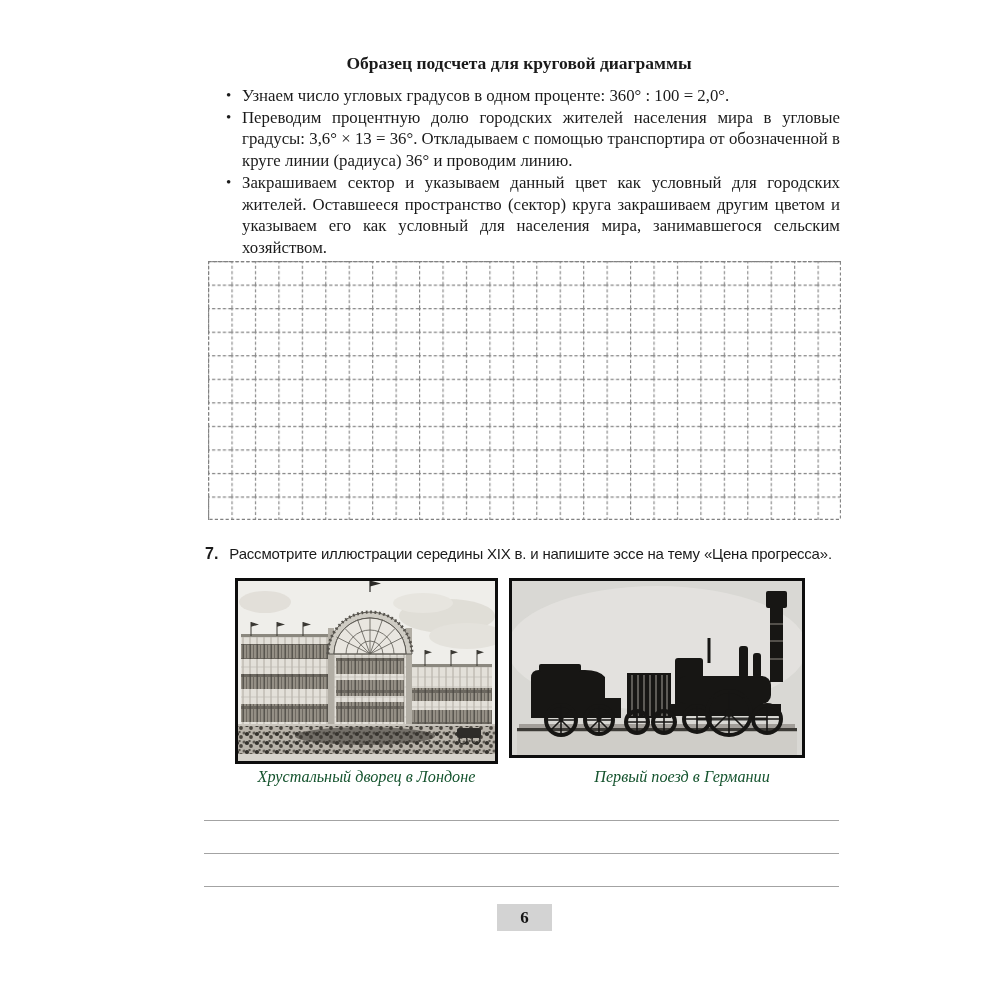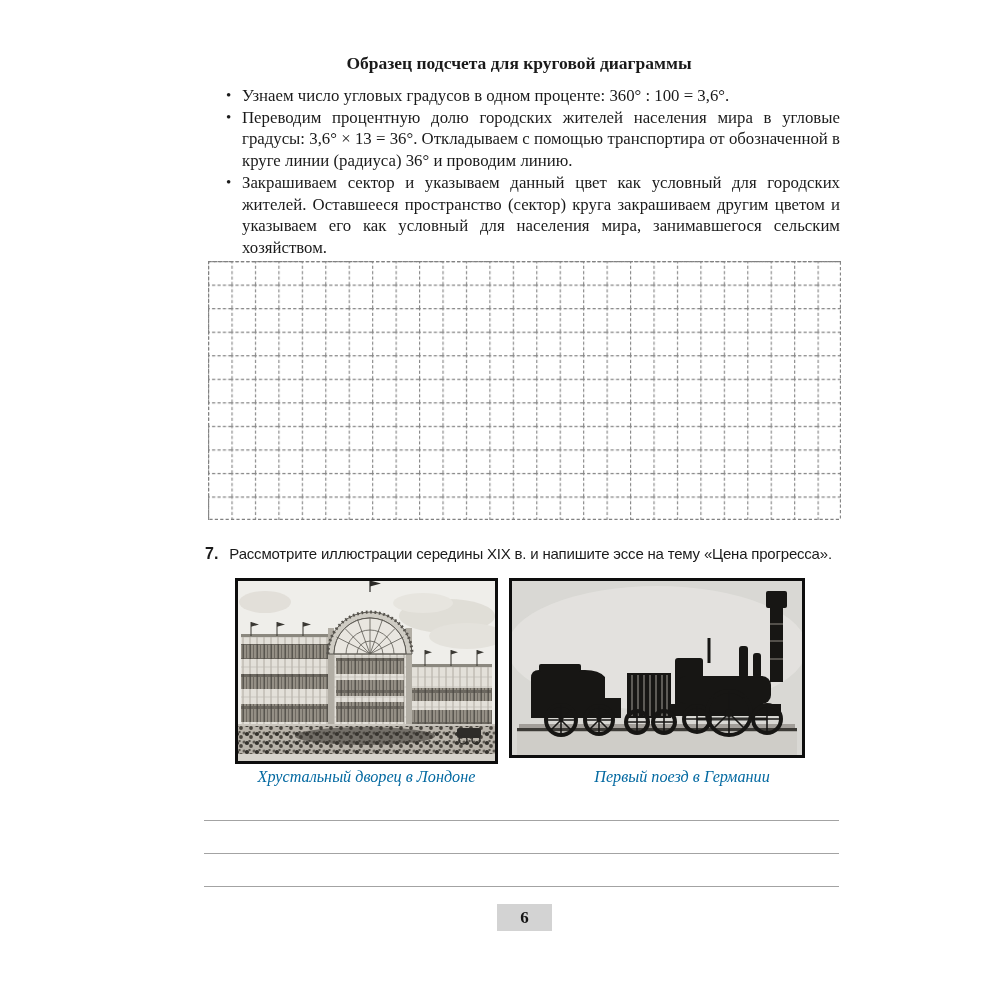--- a/index.html
+++ b/index.html
@@ -76,21 +76,21 @@
   .figure svg { display: block; }
   .fig-left  { left: 235px; top: 578px; }
   .fig-right { left: 509px; top: 578px; }
   .caption {
     position: absolute;
     top: 768px;
     text-align: center;
     font-style: italic;
     font-size: 16.2px;
     font-family: "Liberation Serif", serif;
-    color: #0369a1;
+    color: #14532d;
   }
   .cap-left  { left: 235px; width: 263px; }
   .cap-right { left: 534px; width: 296px; }
   .answer-line {
     position: absolute;
     left: 204px;
     width: 635px;
     height: 0;
     border-top: 1.2px solid #a3a3a3;
   }
@@ -113,21 +113,21 @@
 </head>
 <body>
 
 <div class="page">
 
   <h2 class="sample-title">Образец подсчета для круговой диаграммы</h2>
 
   <div class="bullets">
     <div class="bullet-item">
       <span class="bullet-dot">•</span>
-      <div class="bullet-text">Узнаем число угловых градусов в одном проценте: 360° : 100 = 3,6°.</div>
+      <div class="bullet-text">Узнаем число угловых градусов в одном проценте: 360° : 100 = 2,0°.</div>
     </div>
     <div class="bullet-item">
       <span class="bullet-dot">•</span>
       <div class="bullet-text">Переводим процентную долю городских жителей населения мира в угловые градусы: 3,6° × 13 = 36°. Откладываем с помощью транспортира от обозначенной в круге линии (радиуса) 36° и проводим линию.</div>
     </div>
     <div class="bullet-item">
       <span class="bullet-dot">•</span>
       <div class="bullet-text">Закрашиваем сектор и указываем данный цвет как условный для городских жителей. Оставшееся пространство (сектор) круга закрашиваем другим цветом и указываем его как условный для населения мира, занимавшегося сельским хозяйством.</div>
     </div>
   </div>

